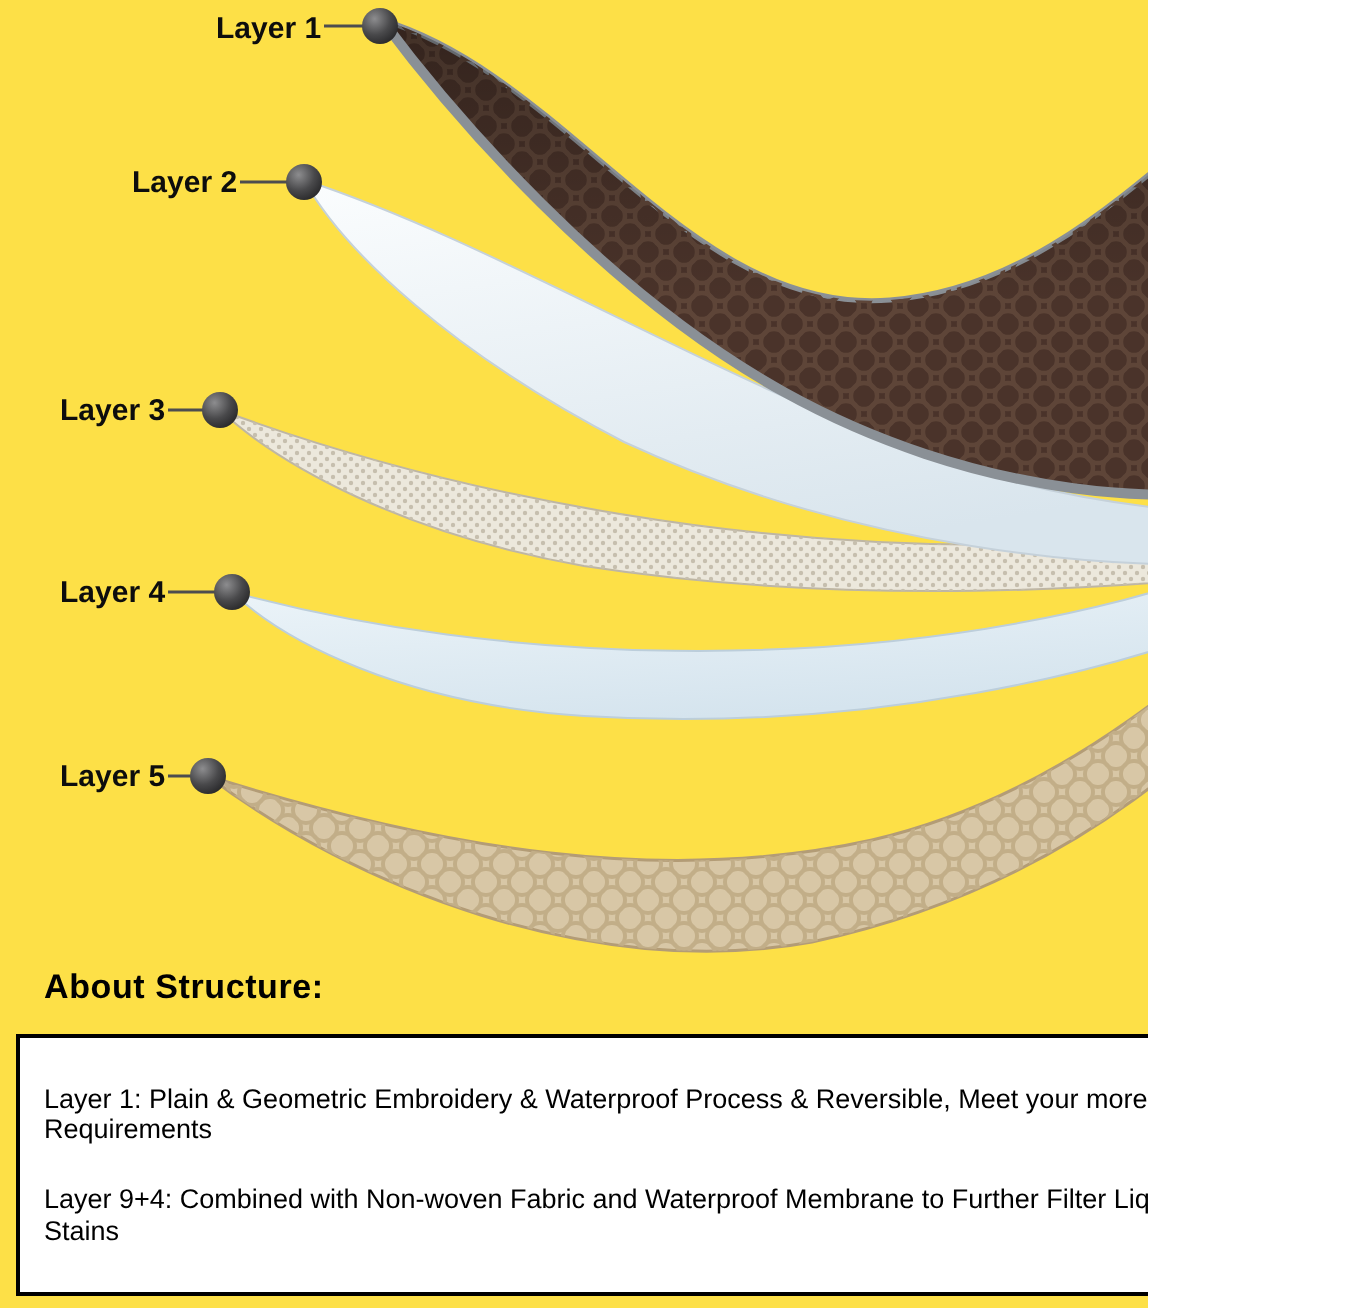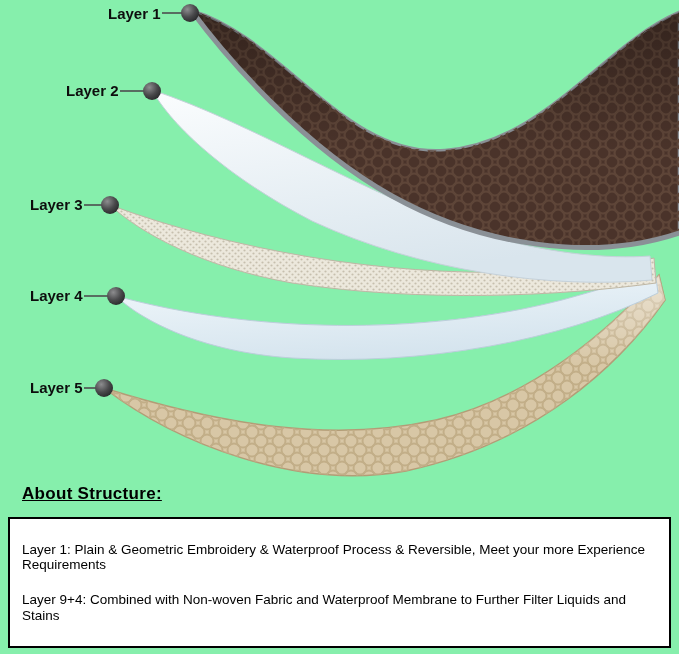--- a/index.html
+++ b/index.html
@@ -1,27 +1,27 @@
 <!DOCTYPE html>
 <html><head>
 <meta charset="utf-8">
 <style>
   * { box-sizing: border-box; margin: 0; padding: 0; }
   html, body {
     width: 679px; height: 654px;
     background: #ffffff;
     font-family: "Liberation Sans", sans-serif;
   }
-  .stage { position: relative; width: 679px; height: 654px; overflow: hidden; background:#86efac; }
+  .stage { position: relative; width: 574px; height: 654px; overflow: hidden; background:#fde047; }
   svg.diagram { display: block; position: absolute; left: 0; top: 0; }
   .label { font-family: "Liberation Sans", sans-serif; font-size: 15px; font-weight: bold; fill: #0d0d0d; }
   .callout-line { stroke: #4d4d4f; stroke-width: 1.6; }
   .about-heading {
     position: absolute; left: 22px; top: 484px;
-    font-size: 17px; font-weight: bold; color: #000; letter-spacing: .3px; text-decoration: underline;
+    font-size: 17px; font-weight: bold; color: #000; letter-spacing: .3px;
   }
   .about-box {
     position: absolute; left: 8px; top: 517px;
     width: 663px; height: 131px;
     border: 2px solid #000;
     display: flex; flex-direction: column; justify-content: space-evenly;
     padding: 3px 12px;
     background: #fff;
   }
   .about-box p { font-size: 13.5px; color: #000; line-height: 1.15; }

